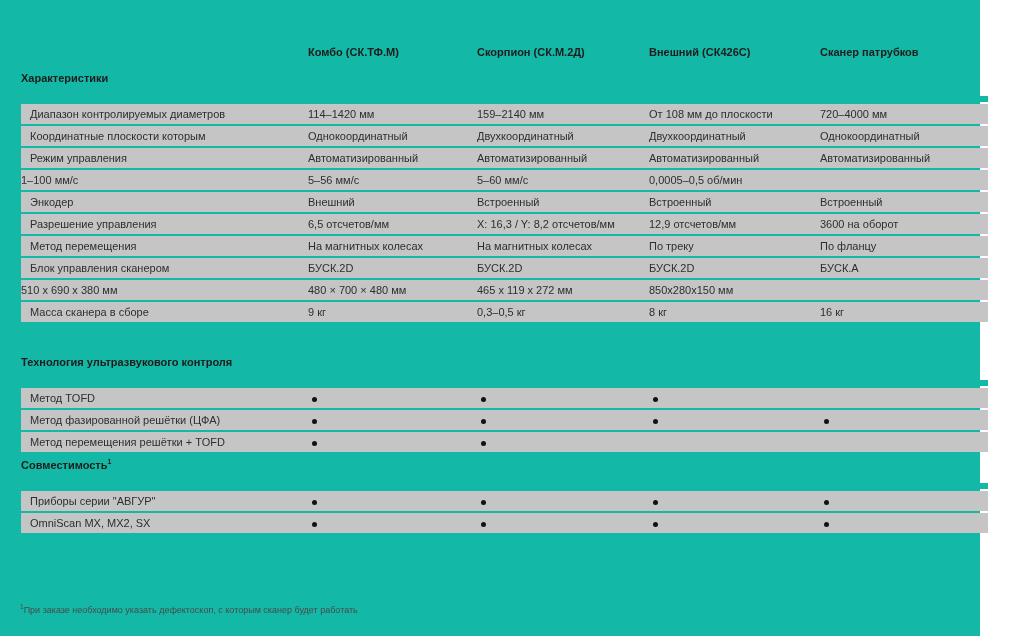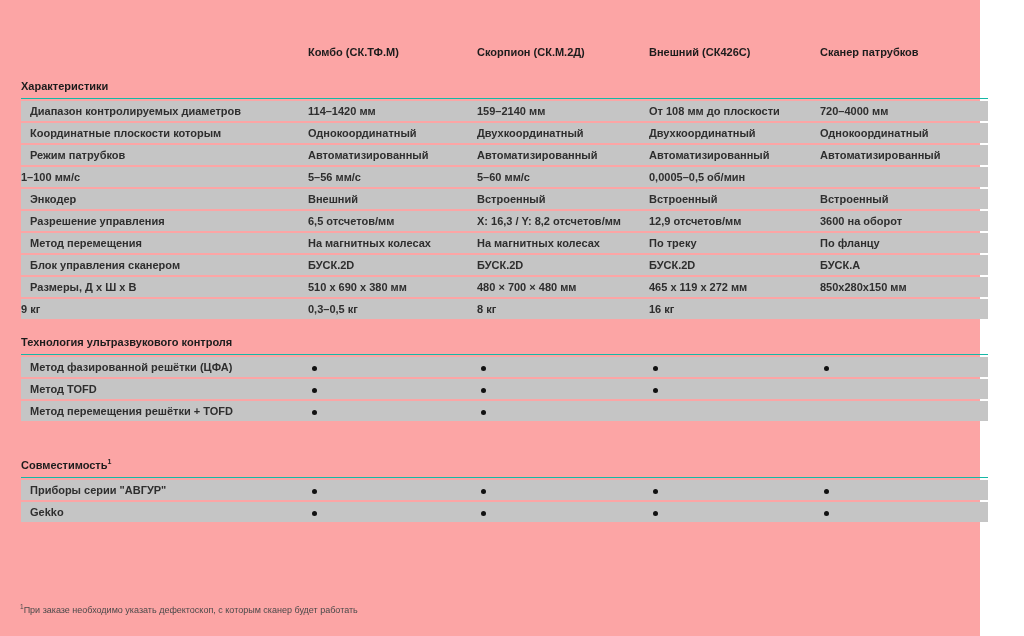--- a/index.html
+++ b/index.html
@@ -3,45 +3,44 @@
 <meta charset="utf-8">
 <style>
   * { margin: 0; padding: 0; box-sizing: border-box; }
   html, body {
     width: 1024px; height: 636px;
     background: #ffffff;
     font-family: "Liberation Sans", "DejaVu Sans", sans-serif;
     overflow: hidden;
     position: relative;
   }
-  .page { position: relative; width: 980px; height: 636px; background: #fca5a5; }
+  .page { position: relative; width: 980px; height: 636px; background: #14b8a6; }
 
   .grid-row {
     display: grid;
     grid-template-columns: 287px 169px 172px 171px 168px;
     align-items: center;
     white-space: nowrap;
   }
 
   .col-headers { top: 46px; position: absolute; left: 21px; width: 967px; }
   .col-headers .col-header {
     font-size: 11px; font-weight: bold; color: #1c1c1c;
   }
 
   .section { position: absolute; left: 21px; width: 967px; }
   .section-title {
     font-size: 11px; font-weight: bold; color: #1c1c1c; line-height: 13px;
     white-space: nowrap;
   }
   .section-title sup { font-size: 7px; }
   .rows-wrap {
-    margin-top: 5px;
-    border-top: 1px solid #14b8a6;
+    margin-top: 11px;
+    border-top: 6px solid #14b8a6;
     padding-top: 2px;
-    font-weight: bold;
   }
   .data-row {
     height: 20px;
     background: #c5c5c5;
     margin-bottom: 2px;
     overflow: hidden;
   }
   .row-label {
     font-size: 11px; color: #2e2e2e; padding-left: 9px;
   }
@@ -68,39 +67,39 @@
 
   <div class="col-headers grid-row">
     <div></div>
     <div class="col-header">Комбо (СК.ТФ.М)</div>
     <div class="col-header">Скорпион (СК.М.2Д)</div>
     <div class="col-header">Внешний (СК426С)</div>
     <div class="col-header">Сканер патрубков</div>
   </div>
 
   <div id="sections-root">
-      <div class="section" style="top: 80px;">
+      <div class="section" style="top: 72px;">
         <div class="section-title"><span>Характеристики</span></div>
         <div class="rows-wrap">
           <div class="data-row grid-row">
             <div class="row-label">Диапазон контролируемых диаметров</div>
             <div class="cell-value">114–1420 мм</div>
             <div class="cell-value">159–2140 мм</div>
             <div class="cell-value">От 108 мм до плоскости</div>
             <div class="cell-value">720–4000 мм</div>
           </div>
           <div class="data-row grid-row">
             <div class="row-label">Координатные плоскости которым</div>
             <div class="cell-value">Однокоординатный</div>
             <div class="cell-value">Двухкоординатный</div>
             <div class="cell-value">Двухкоординатный</div>
             <div class="cell-value">Однокоординатный</div>
           </div>
           <div class="data-row grid-row">
-            <div class="row-label">Режим патрубков</div>
+            <div class="row-label">Режим управления</div>
             <div class="cell-value">Автоматизированный</div>
             <div class="cell-value">Автоматизированный</div>
             <div class="cell-value">Автоматизированный</div>
             <div class="cell-value">Автоматизированный</div>
           </div>
           <div class="data-row grid-row">
             <div class="cell-value">1–100 мм/с</div>
             <div class="cell-value">5–56 мм/с</div>
             <div class="cell-value">5–60 мм/с</div>
             <div class="cell-value">0,0005–0,5 об/мин</div>
@@ -127,50 +126,50 @@
             <div class="cell-value">По фланцу</div>
           </div>
           <div class="data-row grid-row">
             <div class="row-label">Блок управления сканером</div>
             <div class="cell-value">БУСК.2D</div>
             <div class="cell-value">БУСК.2D</div>
             <div class="cell-value">БУСК.2D</div>
             <div class="cell-value">БУСК.А</div>
           </div>
           <div class="data-row grid-row">
-            <div class="row-label">Размеры, Д х Ш х В</div>
             <div class="cell-value">510 x 690 x 380 мм</div>
             <div class="cell-value">480 × 700 × 480 мм</div>
             <div class="cell-value">465 x 119 x 272  мм</div>
             <div class="cell-value">850x280x150 мм</div>
           </div>
           <div class="data-row grid-row">
+            <div class="row-label">Масса сканера в сборе</div>
             <div class="cell-value">9 кг</div>
             <div class="cell-value">0,3–0,5 кг</div>
             <div class="cell-value">8 кг</div>
             <div class="cell-value">16 кг</div>
           </div>
         </div>
       </div>
-      <div class="section" style="top: 336px;">
+      <div class="section" style="top: 356px;">
         <div class="section-title"><span>Технология ультразвукового контроля</span></div>
         <div class="rows-wrap">
           <div class="data-row grid-row">
+            <div class="row-label">Метод TOFD</div>
+            <div class="cell-value"><span class="dot"></span></div>
+            <div class="cell-value"><span class="dot"></span></div>
+            <div class="cell-value"><span class="dot"></span></div>
+            <div class="cell-value"></div>
+          </div>
+          <div class="data-row grid-row">
             <div class="row-label">Метод фазированной решётки (ЦФА)</div>
             <div class="cell-value"><span class="dot"></span></div>
             <div class="cell-value"><span class="dot"></span></div>
             <div class="cell-value"><span class="dot"></span></div>
             <div class="cell-value"><span class="dot"></span></div>
-          </div>
-          <div class="data-row grid-row">
-            <div class="row-label">Метод TOFD</div>
-            <div class="cell-value"><span class="dot"></span></div>
-            <div class="cell-value"><span class="dot"></span></div>
-            <div class="cell-value"><span class="dot"></span></div>
-            <div class="cell-value"></div>
           </div>
           <div class="data-row grid-row">
             <div class="row-label">Метод перемещения решётки + TOFD</div>
             <div class="cell-value"><span class="dot"></span></div>
             <div class="cell-value"><span class="dot"></span></div>
             <div class="cell-value"></div>
             <div class="cell-value"></div>
           </div>
         </div>
       </div>
@@ -178,21 +177,21 @@
         <div class="section-title"><span>Совместимость</span><sup>1</sup></div>
         <div class="rows-wrap">
           <div class="data-row grid-row">
             <div class="row-label">Приборы серии "АВГУР"</div>
             <div class="cell-value"><span class="dot"></span></div>
             <div class="cell-value"><span class="dot"></span></div>
             <div class="cell-value"><span class="dot"></span></div>
             <div class="cell-value"><span class="dot"></span></div>
           </div>
           <div class="data-row grid-row">
-            <div class="row-label">Gekko</div>
+            <div class="row-label">OmniScan MX, MX2, SX</div>
             <div class="cell-value"><span class="dot"></span></div>
             <div class="cell-value"><span class="dot"></span></div>
             <div class="cell-value"><span class="dot"></span></div>
             <div class="cell-value"><span class="dot"></span></div>
           </div>
         </div>
       </div>
     </div>
 
   <div class="footnote"><sup>1</sup><span>При заказе необходимо указать дефектоскоп, с которым сканер будет работать</span></div>

